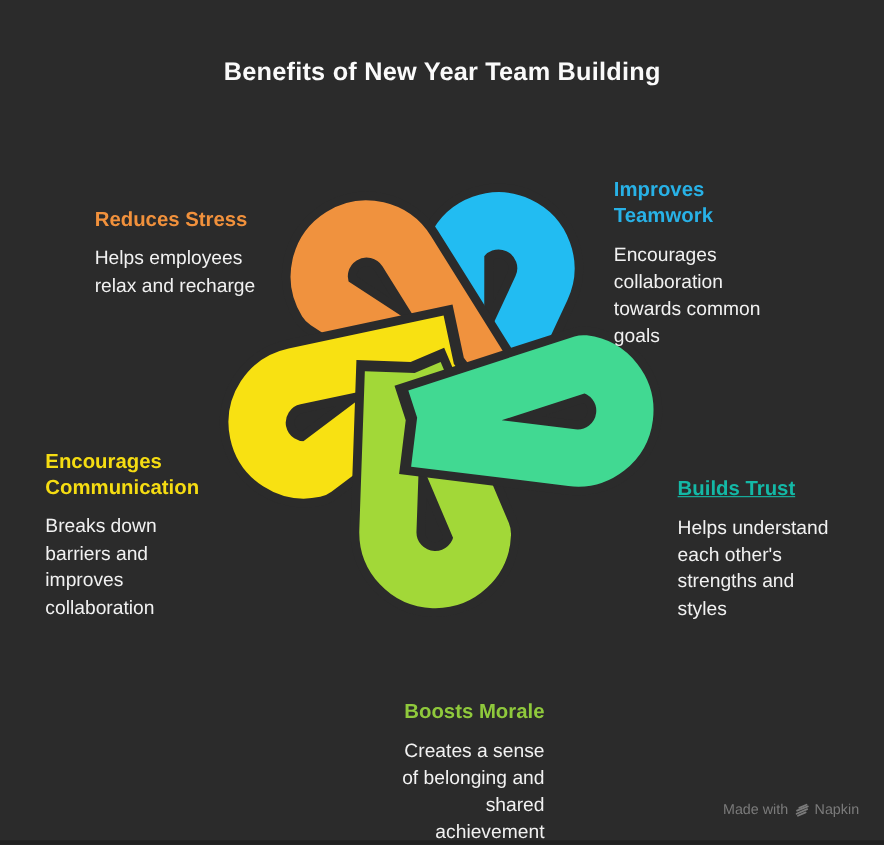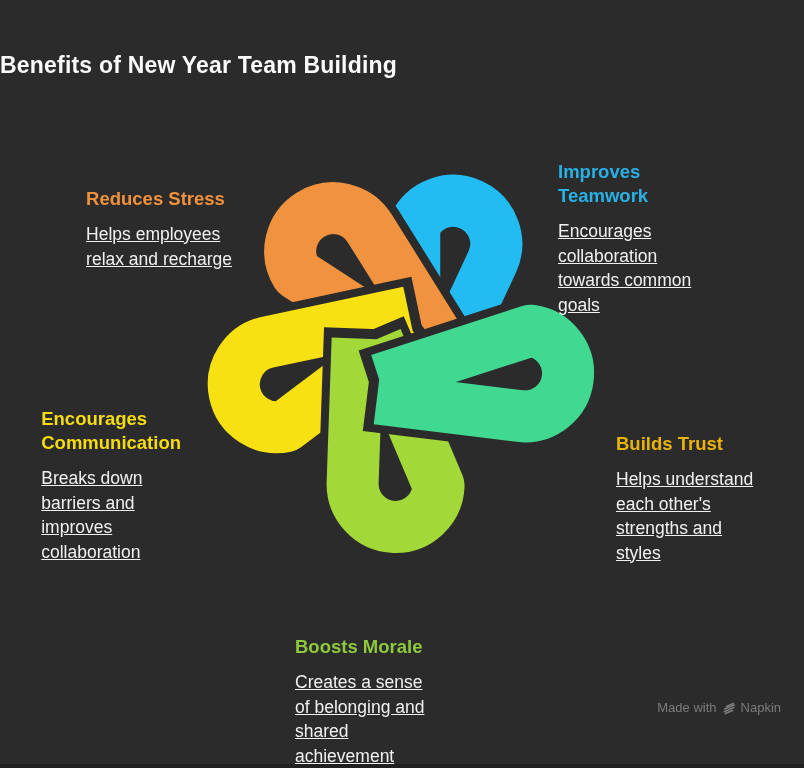--- a/index.html
+++ b/index.html
@@ -3,43 +3,42 @@
 <meta charset="utf-8">
 <style>
   html,body{margin:0;padding:0;background:#2B2B2B;}
   #canvas{
     position:relative;width:804px;height:768px;overflow:hidden;
     background:#2B2B2B;
     font-family:"Liberation Sans","DejaVu Sans",sans-serif;
   }
   .page-title{
     position:absolute;left:0;right:0;top:52px;
-    text-align:left;color:#FAFAFA;
+    text-align:center;color:#FAFAFA;
     font-size:23px;font-weight:700;letter-spacing:.2px;
   }
   .benefit{position:absolute;margin-top:48px;}
   .benefit .label{
     font-size:18.5px;font-weight:700;line-height:24px;white-space:pre-line;
   }
   .benefit .desc{
     margin-top:11px;color:#F1F1F1;font-size:17.5px;line-height:24.5px;
     white-space:pre-line;
-    text-decoration:underline;
   }
   .align-right{text-align:left;}
   .align-left{text-align:left;}
-  .align-center{text-align:left;}
+  .align-center{text-align:right;}
   #block-reduces-stress{right:572px;top:139px;}
   #block-improves-teamwork{left:558px;top:112px;}
   #block-builds-trust{left:616px;top:384px;}
   #block-encourages-communication{right:623px;top:359px;}
   #block-boosts-morale{left:295px;width:200px;top:587px;}
   #knot-svg{position:absolute;left:170px;top:128px;}
   .watermark{
-    position:absolute;right:23px;top:700px;
+    position:absolute;right:23px;top:728px;
     color:#7B7B7B;font-size:13px;line-height:16px;
     display:flex;align-items:center;gap:5px;
     text-decoration:none;cursor:pointer;
   }
   .watermark svg{display:block;}
   .bottom-edge{
     position:absolute;left:0;right:0;bottom:0;height:4px;background:#212121;
   }
 </style>
 </head>
@@ -81,21 +80,21 @@
   <div class="benefit align-left" id="block-improves-teamwork">
     <div class="label" style="color: rgb(40, 177, 230);">Improves
 Teamwork</div>
     <div class="desc">Encourages
 collaboration
 towards common
 goals</div>
   </div>
 
   <div class="benefit align-left" id="block-builds-trust">
-    <div class="label" style="color: #eab308;">Builds Trust</div>
+    <div class="label" style="color: #14b8a6; text-decoration: underline;">Builds Trust</div>
     <div class="desc">Helps understand
 each other's
 strengths and
 styles</div>
   </div>
 
   <div class="benefit align-center" id="block-boosts-morale">
     <div class="label" style="color: rgb(143, 201, 60);">Boosts Morale</div>
     <div class="desc">Creates a sense
 of belonging and

